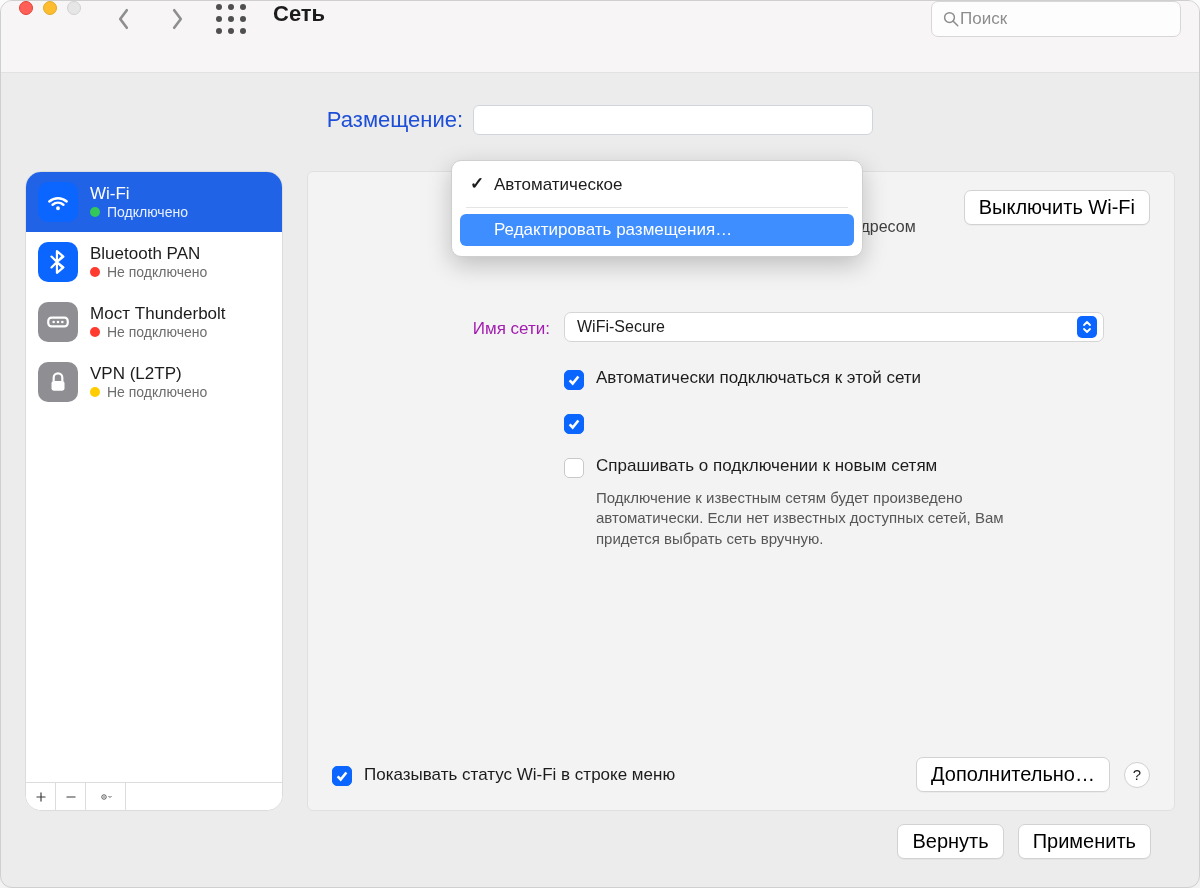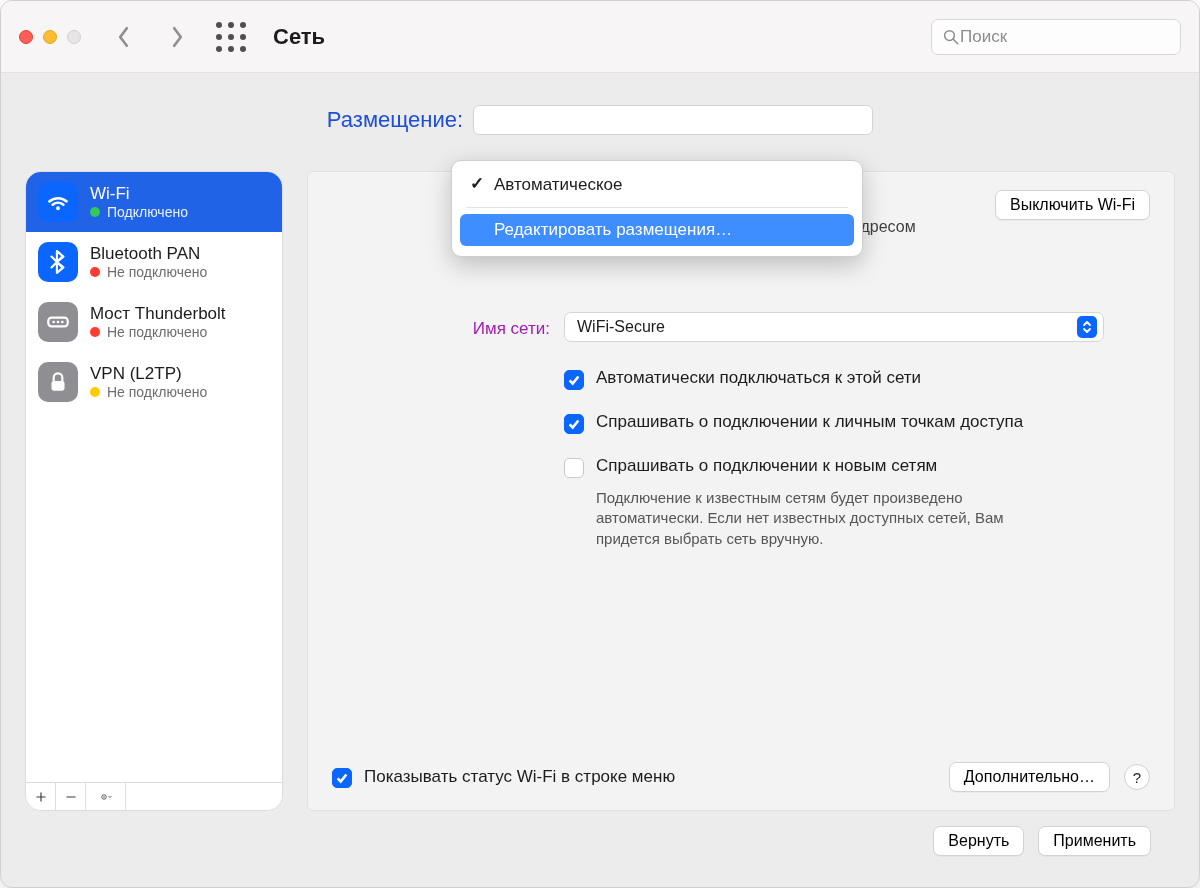--- a/index.html
+++ b/index.html
@@ -23,21 +23,21 @@
   .window{
     width:1200px;height:888px;
     border:1px solid #cfcfcf;border-radius:12px;
     overflow:hidden;background:var(--bg);
     display:flex;flex-direction:column;
     box-shadow:0 10px 30px rgba(0,0,0,.12);
   }
   
   .titlebar{
     height:72px;background:#f7f5f5;border-bottom:1px solid #e2e2e2;
-    display:flex;align-items:center;gap:18px;padding:0 18px;
+    display:flex;gap:18px;padding:0 18px;
   }
   .traffic{display:flex;gap:10px;margin-right:6px;}
   .dot{width:14px;height:14px;border-radius:50%;}
   .dot.red{background:#ff5f57;border:1px solid #e24138;}
   .dot.yellow{background:#febc2e;border:1px solid #deaa28;}
   .dot.grey{background:#e6e6e6;border:1px solid #d1d1d1;}
   .nav-btn{width:36px;height:36px;display:flex;align-items:center;justify-content:center;color:#8f8f8f;}
   .nav-btn svg{width:15px;height:22px;}
   .apps-btn{width:36px;height:36px;display:flex;align-items:center;justify-content:center;color:#4f4f4f;}
   .title{font-size:22px;font-weight:700;margin-left:6px;}
@@ -121,21 +121,21 @@
   .details{
     flex:1;background:#f3f3f3;border:1px solid #e0e0e0;border-radius:6px;
     padding:18px 24px;position:relative;display:flex;flex-direction:column;
   }
   .drow{display:flex;gap:14px;}
   .drow .lab{width:218px;text-align:right;color:#a21caf;font-size:17px;padding-top:4px;}
   .status-lab{width:218px;text-align:right;font-size:17px;padding-top:4px;}
   .status-text{font-weight:700;}
   .status-desc{font-size:16px;color:#3f3f3f;margin-top:8px;max-width:555px;}
   .btn{
-    background:#fff;border:1px solid #d2d2d2;border-radius:7px;padding:5px 14px;font-size:16px;
+    background:#fff;border:1px solid #d2d2d2;border-radius:7px;padding:5px 14px;font-size:20px;
     box-shadow:0 1px 0 rgba(0,0,0,.03);white-space:nowrap;
   }
   .status-block{display:flex;gap:20px;align-items:flex-start;}
   .netname-row{margin-top:58px;align-items:center;}
   .select{
     height:30px;background:#fff;border:1px solid #d5d5d5;border-radius:7px;
     display:flex;align-items:center;justify-content:space-between;padding:0 6px 0 12px;font-size:16px;width:540px;
   }
   .select .caret{width:20px;height:22px;border-radius:5px;background:#0a66ff;display:flex;align-items:center;justify-content:center;}
   .select .caret svg{width:10px;height:14px;fill:#fff;}
@@ -353,21 +353,20 @@
                 </svg>
               </span>
             <span>Автоматически подключаться к этой сети</span>
           </div>
           <div class="checkline">
             <span class="cbox checked">
                 <svg viewBox="0 0 16 16">
                   <polyline points="3,8.5 6.5,12 13,4"></polyline>
                 </svg>
               </span>
-            <span>Спрашивать о подключении к личным точкам доступа</span>
           </div>
           <div>
             <div class="checkline">
               <span class="cbox"></span>
               <span>Спрашивать о подключении к новым сетям</span>
             </div>
             <div class="checkhint">Подключение к известным сетям будет произведено автоматически. Если нет известных доступных сетей, Вам придется выбрать сеть вручную.</div>
           </div>
         </div>
 

